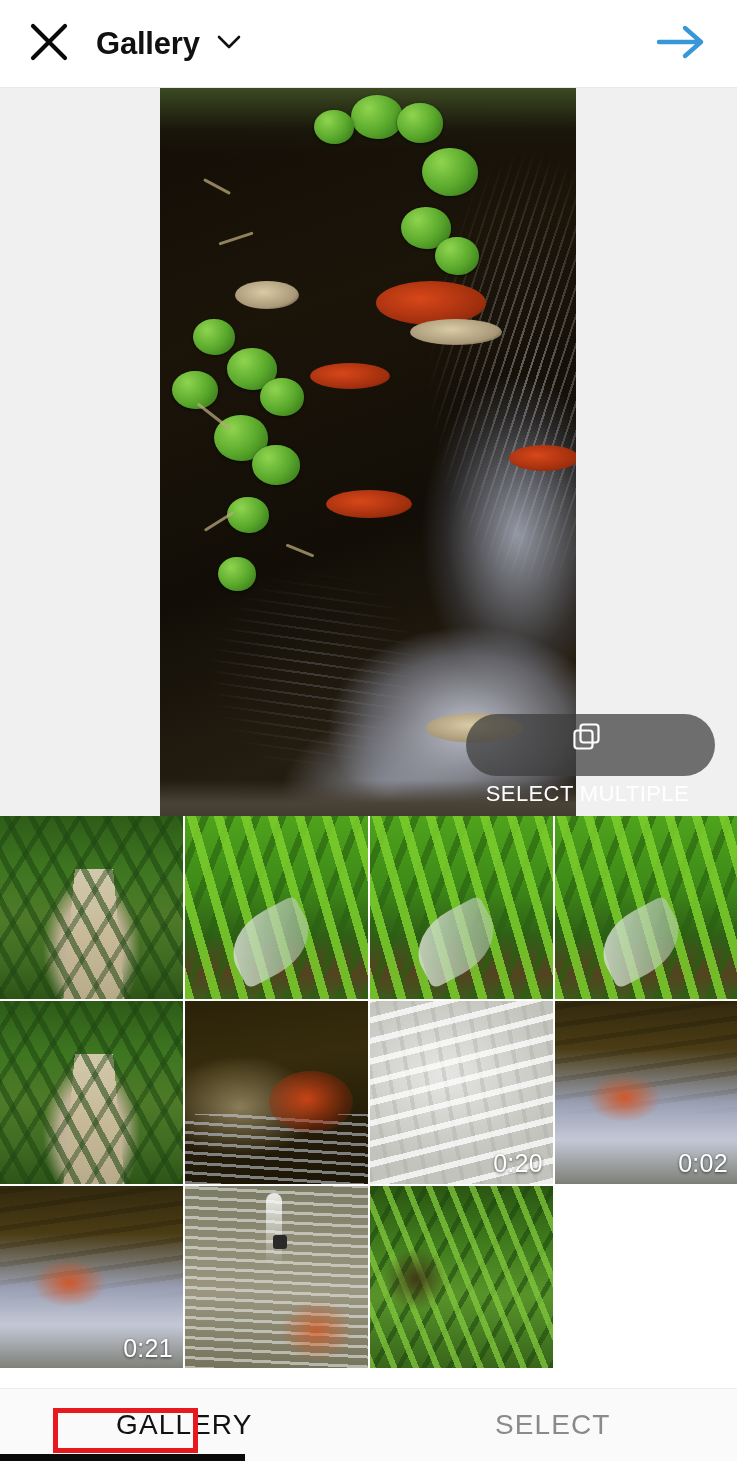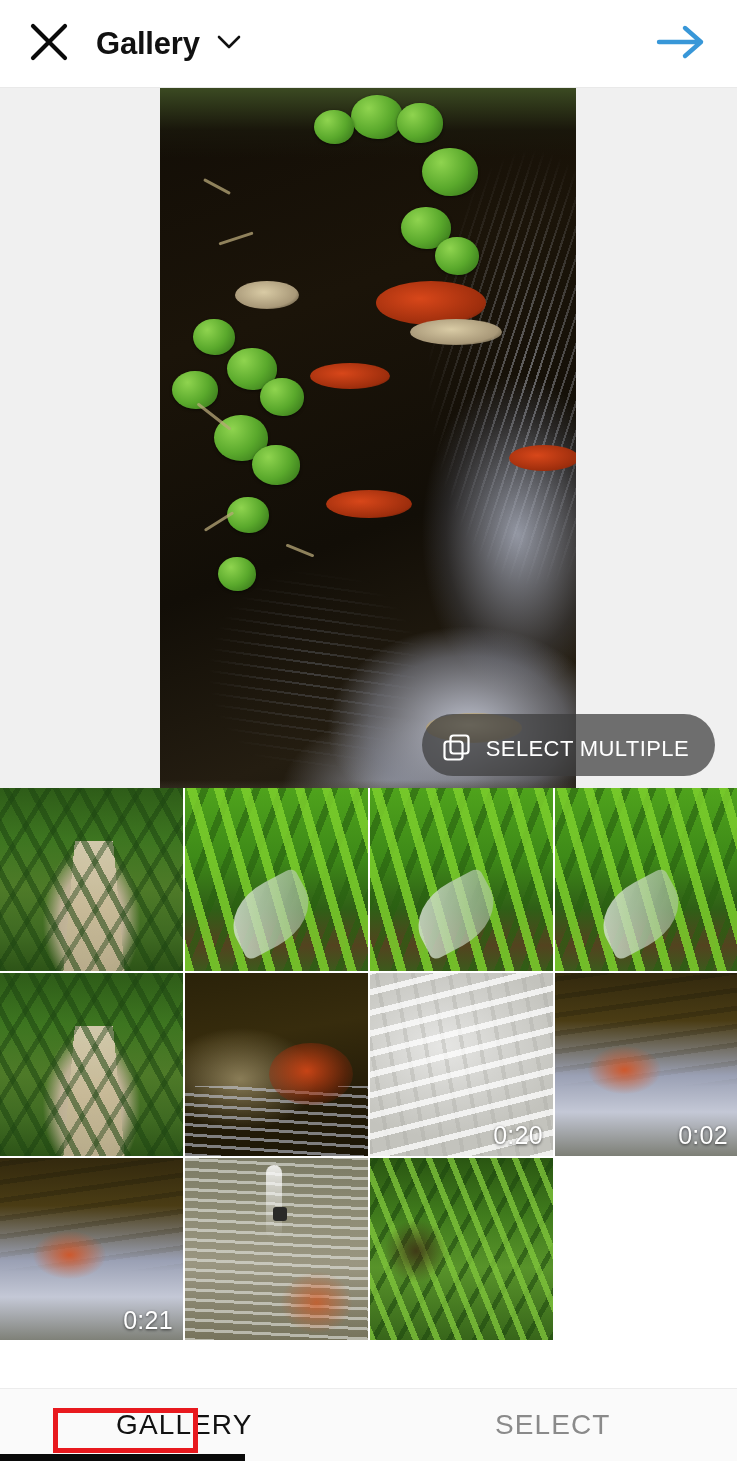--- a/index.html
+++ b/index.html
@@ -99,34 +99,35 @@
   }
   .top-foliage{
     position:absolute; left:0; top:0; width:100%; height:70px;
     background:linear-gradient(180deg,#3b4a22 0%, rgba(26,24,12,.8) 60%, rgba(18,14,6,0) 100%);
   }
 
   
   .select-multiple{
     position:absolute; right:22px; bottom:56px;
     height:62px; padding:8px 26px 0 20px;
-    display:flex; align-items:center; gap:14px;
+    display:flex; align-items:center; gap:26px;
     background:rgba(60,60,60,.72);
     border-radius:31px; border:none;
     cursor:pointer;
     z-index:6;
+    flex-direction:column;
   }
   .sm-label{
     color:#ffffff; font-size:22px; letter-spacing:.4px;
     white-space:nowrap;
   }
 
   
   .grid{
-    position:absolute; left:0; top:788px; width:737px; height:552px;
+    position:absolute; left:0; top:816px; width:737px; height:552px;
     display:grid;
     grid-template-columns:repeat(4,183px);
     grid-template-rows:repeat(3,183px);
     gap:2px;
     background:#ffffff;
     overflow:hidden;
   }
   .cell{ position:relative; overflow:hidden; cursor:pointer; }
   .dur{
     position:absolute; right:10px; bottom:6px;

